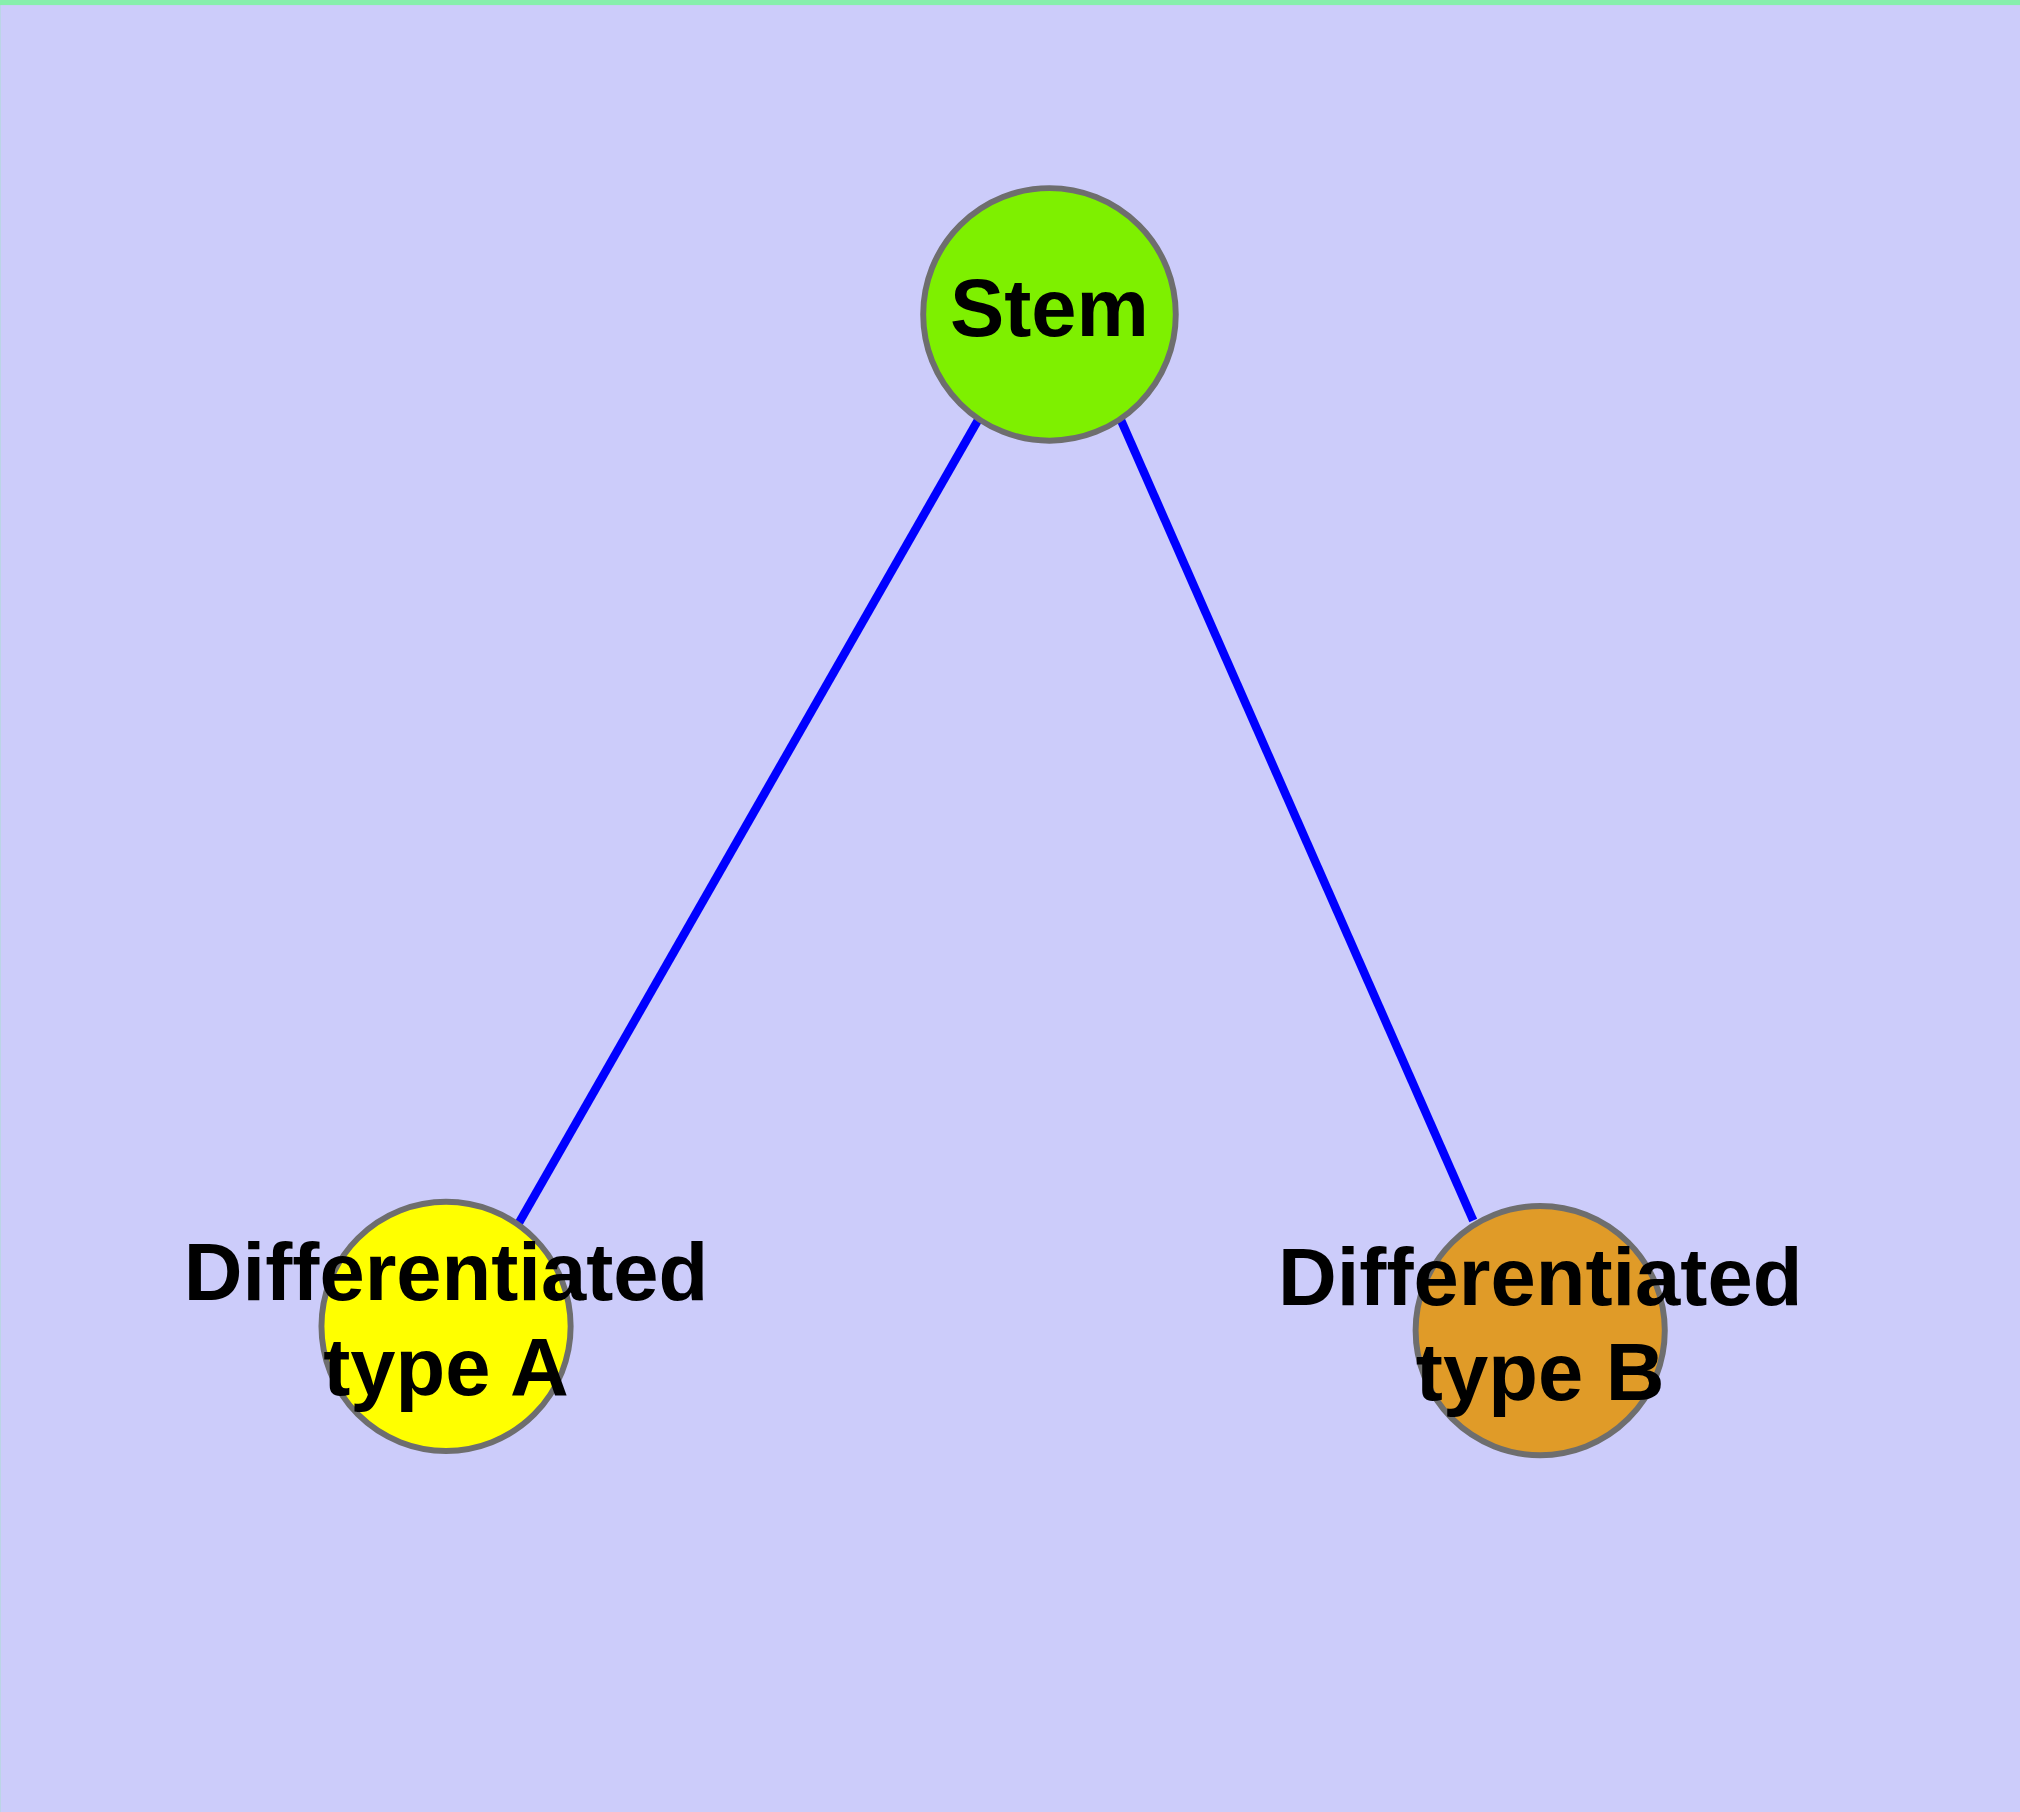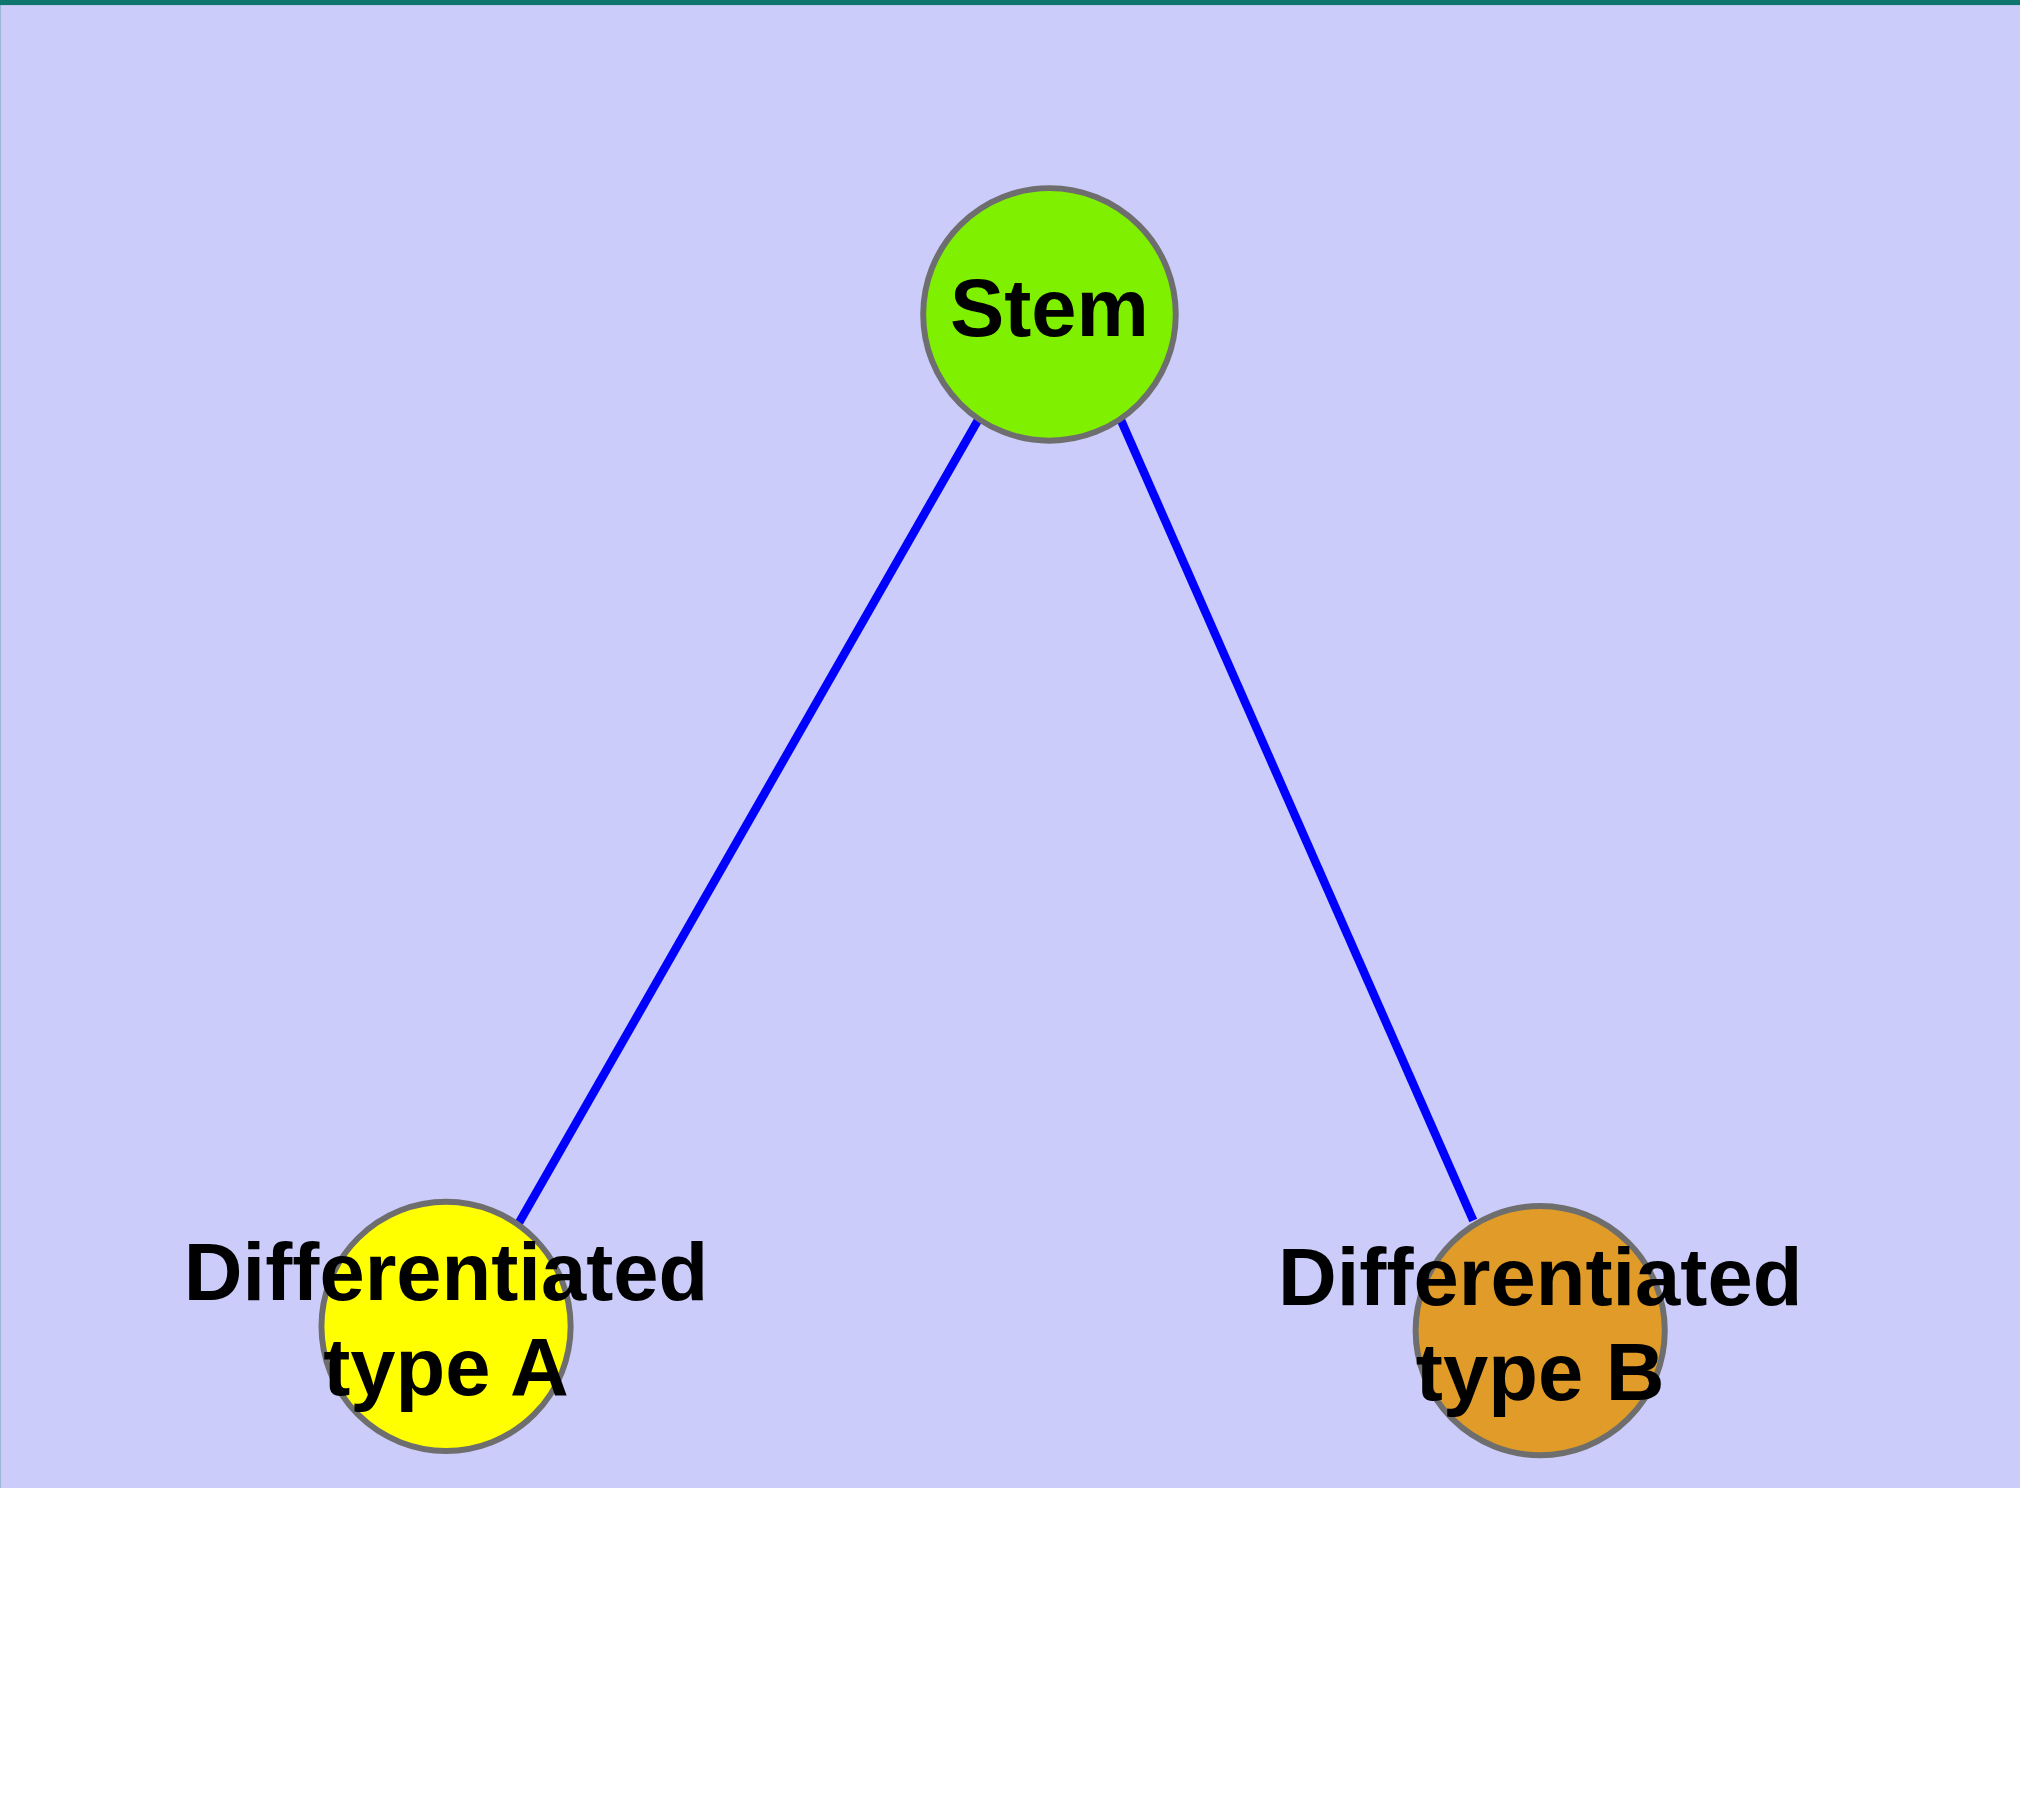--- a/index.html
+++ b/index.html
@@ -28,21 +28,21 @@
     font-family: "Liberation Sans", sans-serif;
     font-weight: bold;
     fill: #000000;
     text-anchor: middle;
     dominant-baseline: middle;
   }
 </style>
 </head>
 <body>
 
-<div id="canvas-root" style="width: 2021px; height: 1488px; background: #0f766e; text-decoration: underline;">
+<div id="canvas-root" style="width: 2021px; height: 1812px; background: #86efac; text-decoration: underline;">
   <svg id="graph-svg" viewBox="0 0 2384 2138" xmlns="http://www.w3.org/2000/svg">
     <rect id="bg-rect" x="0" y="6" width="2384" height="2132" fill="#ccccfa"></rect>
     <g id="edges-layer">
         <line x1="1154" y1="495" x2="612" y2="1443" stroke="#0000ff" stroke-width="10" stroke-linecap="butt"></line>
         <line x1="1322" y1="495" x2="1738" y2="1440" stroke="#0000ff" stroke-width="10" stroke-linecap="butt"></line>
       </g>
     <g id="nodes-layer">
         <g>
           <circle cx="1238" cy="371" r="149" fill="#7ef000" stroke="#6e6e6e" stroke-width="7"></circle>
           <text class="node-label" x="1238" y="371" font-size="96" fill="#000000">Stem</text>

